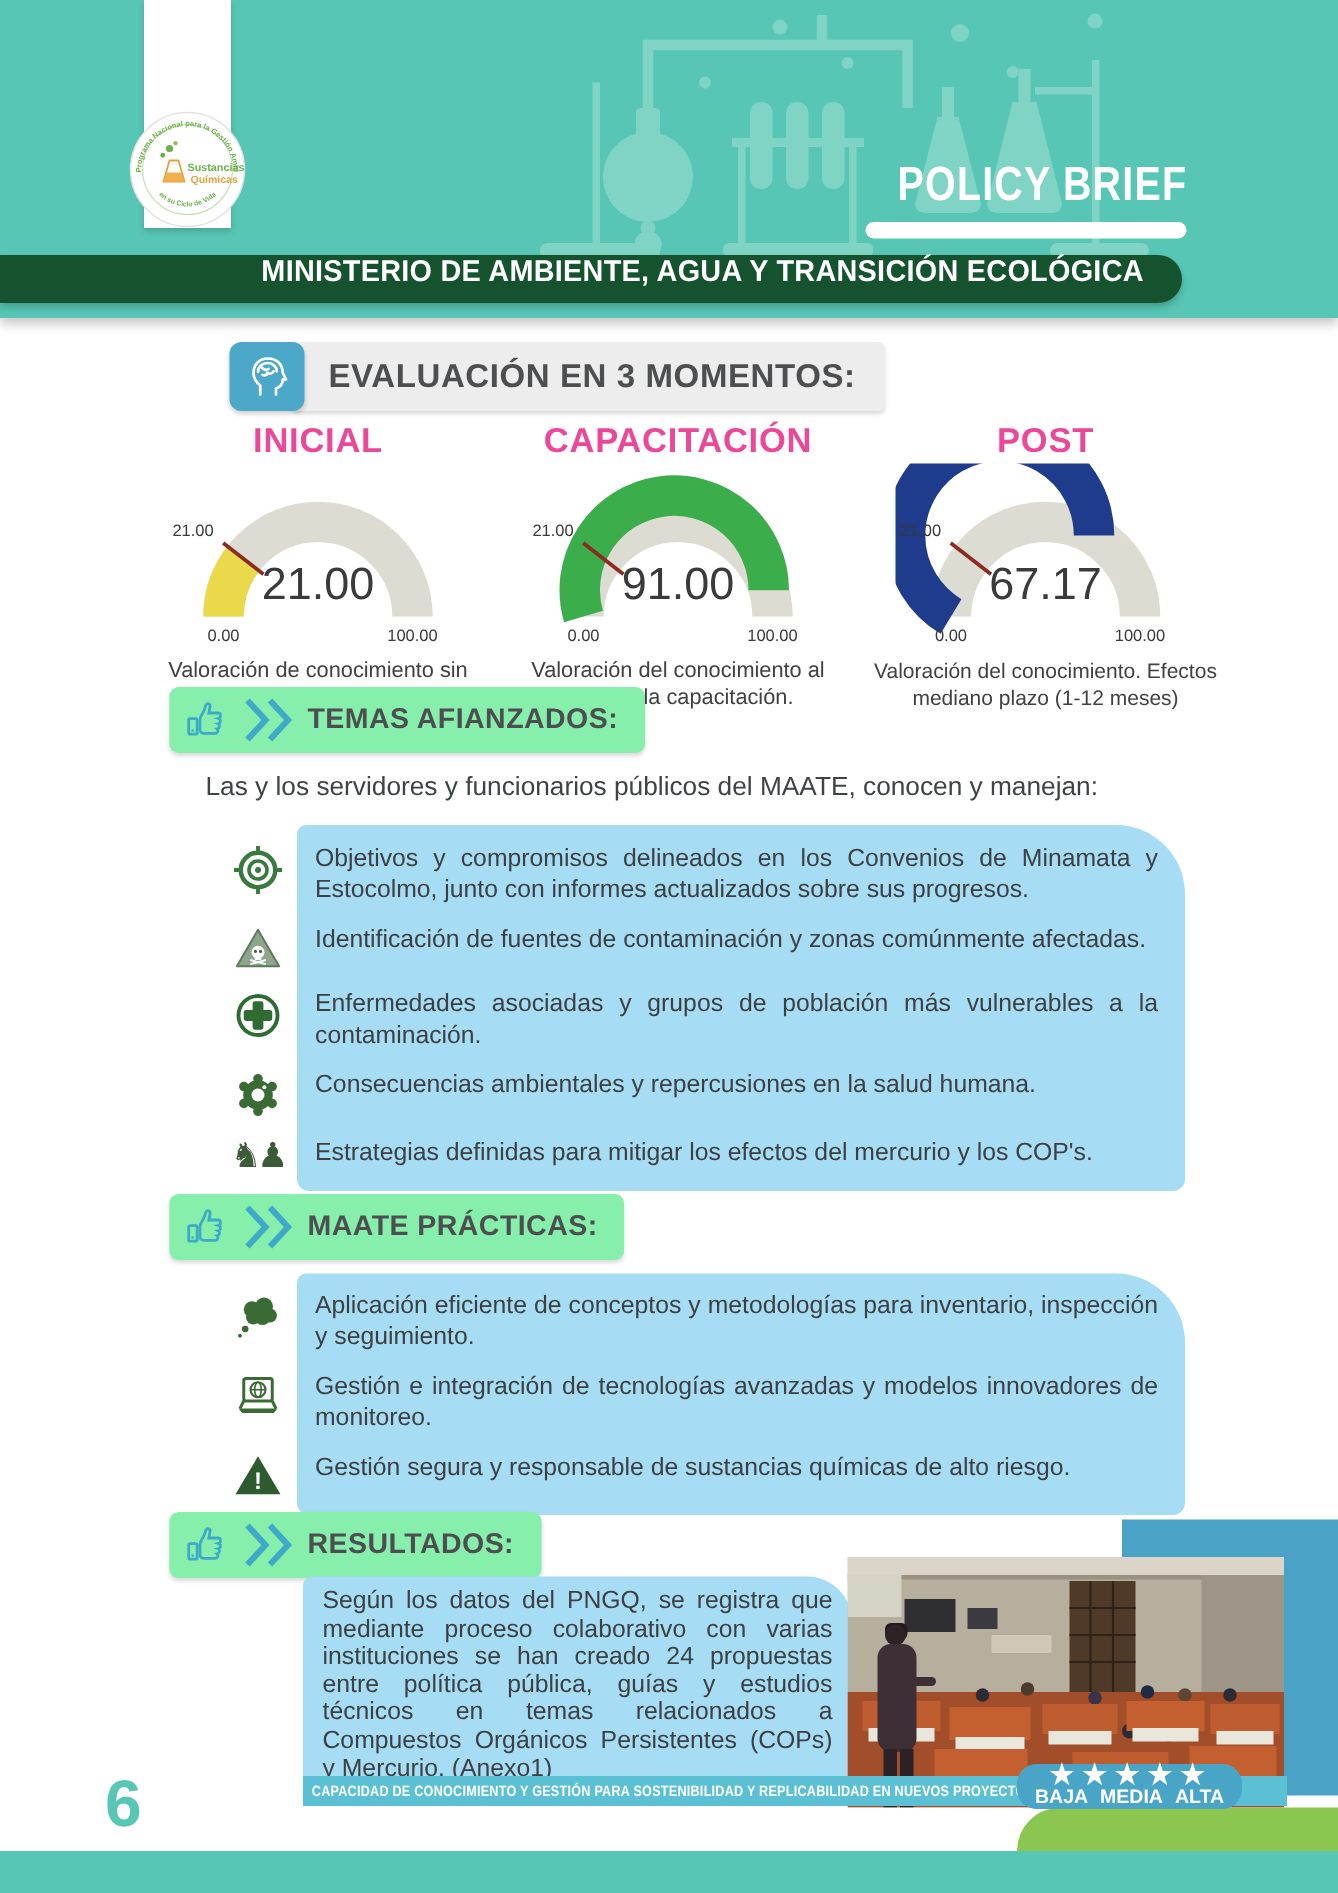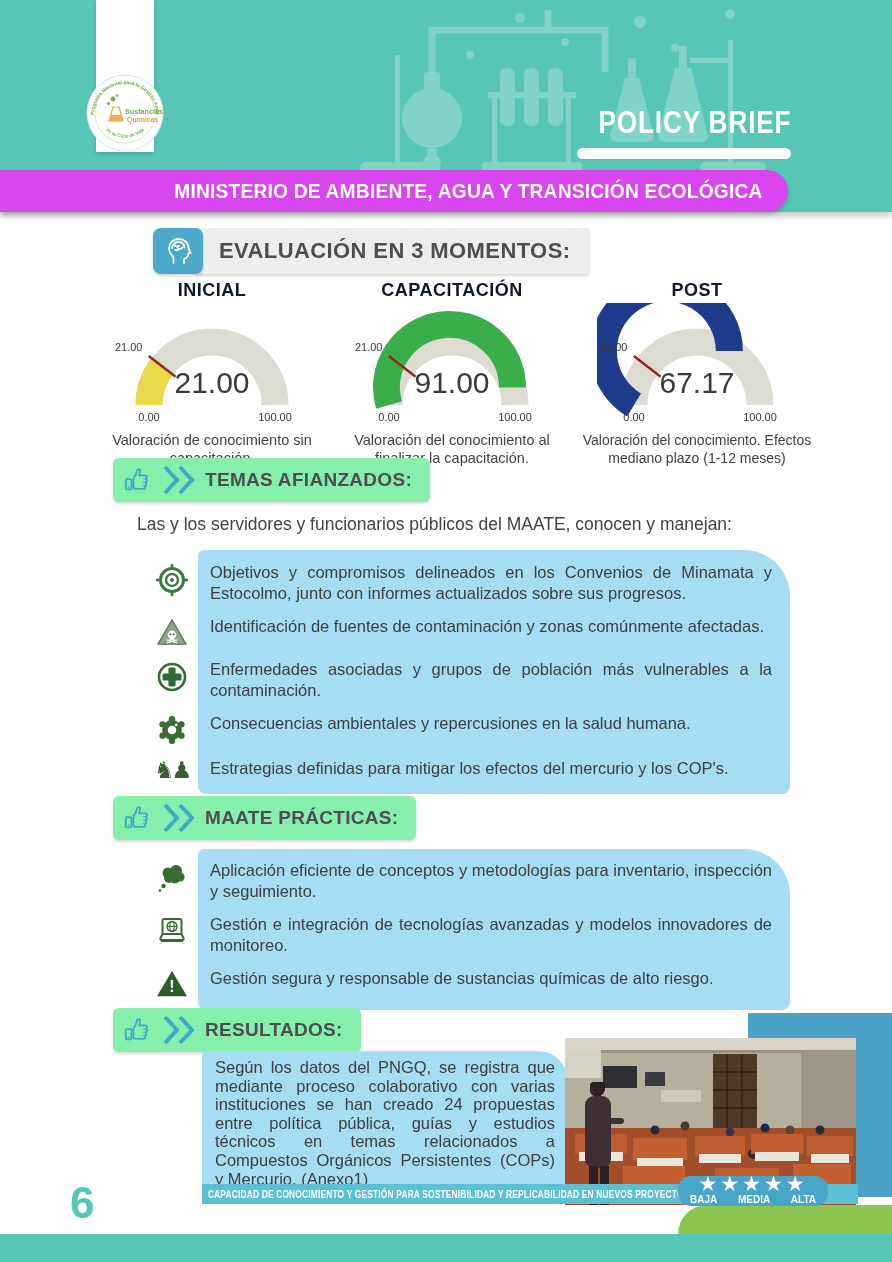--- a/index.html
+++ b/index.html
@@ -10,40 +10,40 @@
   .header-teal{position:absolute;left:0;top:0;width:892px;height:212px;background:#58C6B4;
                box-shadow:0 4px 7px rgba(0,0,0,.22);}
   .chem{position:absolute;left:170px;top:0;width:600px;height:212px;}
   .ribbon{position:absolute;left:96px;top:0;width:58px;height:152px;background:#ffffff;
           box-shadow:0 2px 4px rgba(0,0,0,.18);z-index:3;}
   .logo{position:absolute;left:86px;top:74px;width:78px;height:78px;z-index:4;}
   .policy-brief{position:absolute;right:101px;top:104px;color:#fff;font-weight:bold;
                 font-size:32px;letter-spacing:1px;transform:scaleX(.82);transform-origin:right center;z-index:2;}
   .policy-underline{position:absolute;left:577px;top:148px;width:214px;height:11px;background:#fff;
                     border-radius:6px;z-index:2;}
-  .green-banner{position:absolute;left:0;top:170px;width:788px;height:42px;background:#d946ef;
+  .green-banner{position:absolute;left:0;top:170px;width:788px;height:32px;background:#14532d;
                 border-radius:0 21px 21px 0;z-index:5;box-shadow:0 3px 5px rgba(0,0,0,.2);
-                display:flex;align-items:center;}
+                display:flex;align-items:flex-start;}
   .green-banner span{display:block;width:100%;padding-left:155px;text-align:center;color:#fff;
                      font-weight:bold;font-size:20px;letter-spacing:.2px;transform:scaleX(.96);transform-origin:center;}
 
   
   .sec-head{position:absolute;display:flex;align-items:stretch;}
   .eval-icon{width:50px;height:46px;background:#4BA8C8;border-radius:8px;display:flex;
              align-items:center;justify-content:center;z-index:2;box-shadow:0 2px 3px rgba(0,0,0,.18);}
   .eval-label{background:#EDEDED;margin-left:-8px;padding:0 20px 0 24px;display:flex;align-items:center;
               font-weight:bold;font-size:22px;color:#4D4E50;border-radius:4px;letter-spacing:.4px;
               box-shadow:0 2px 3px rgba(0,0,0,.15);}
   .thumb-head{background:#86efac;border-radius:6px;display:flex;align-items:center;gap:9px;
               padding:6px 18px 6px 10px;box-shadow:0 2px 3px rgba(0,0,0,.15);}
   .thumb-head .label{font-weight:bold;font-size:19px;color:#4D4E50;letter-spacing:.3px;}
 
   
   .gauge-col{position:absolute;width:210px;text-align:center;}
-  .gauge-title{font-weight:bold;font-size:18px;color:#0f172a;letter-spacing:.5px;margin-bottom:2px;}
+  .gauge-title{font-weight:bold;font-size:23px;color:#ec4899;letter-spacing:.5px;margin-bottom:2px;}
   .gauge-caption{font-size:14.5px;line-height:18px;color:#414042;margin-top:2px;}
 
   
   .intro{position:absolute;left:137px;top:514px;width:660px;font-size:17.5px;color:#3F4345;}
   .panel-wrap{position:absolute;display:flex;flex-direction:column;}
   .panel-bg{position:absolute;left:53px;right:0;top:0;bottom:0;background:#A6DCF4;
             border-radius:6px 46px 8px 8px;z-index:0;}
   .item{display:flex;align-items:flex-start;position:relative;z-index:1;}
   .item .icon-cell{width:53px;flex:none;display:flex;justify-content:center;padding-top:1px;}
   .item .txt{flex:1;padding:0 18px 0 12px;font-size:16.5px;line-height:21px;text-align:justify;color:#3C4043;}
@@ -57,21 +57,21 @@
   .photo{position:absolute;left:565px;top:1038px;width:291px;height:167px;z-index:2;}
   .cap-bar{position:absolute;left:202px;top:1184px;width:656px;height:20px;background:#5CC0D4;z-index:3;
            display:flex;align-items:center;overflow:hidden;}
   .cap-bar span{color:#fff;font-weight:bold;font-size:10px;white-space:nowrap;padding-left:7px;
                 transform:scaleX(.84);transform-origin:left center;letter-spacing:.2px;}
   .stars-badge{position:absolute;left:678px;top:1176px;width:150px;height:30px;background:#49A5C8;
                border-radius:13px;z-index:4;}
   .stars-row{position:absolute;left:0;top:-3px;width:100%;text-align:center;color:#fff;
              font-size:21px;line-height:22px;letter-spacing:3px;}
   .stars-labels{position:absolute;left:0;bottom:1px;width:100%;display:flex;justify-content:space-between;
-                padding:0 12px;box-sizing:border-box;color:#fff;font-weight:bold;font-size:10px;text-align:right;}
+                padding:0 12px;box-sizing:border-box;color:#fff;font-weight:bold;font-size:13px;text-align:right;}
 
   
   .page-num{position:absolute;left:70px;top:1178px;font-size:44px;font-weight:bold;color:#58C6B4;}
   .green-shape{position:absolute;left:678px;top:1205px;width:214px;height:29px;background:#8BC750;
                border-top-left-radius:30px;}
   .teal-bar{position:absolute;left:0;top:1234px;width:892px;height:28px;background:#58C6B4;}
 </style>
 </head>
 <body>
 

